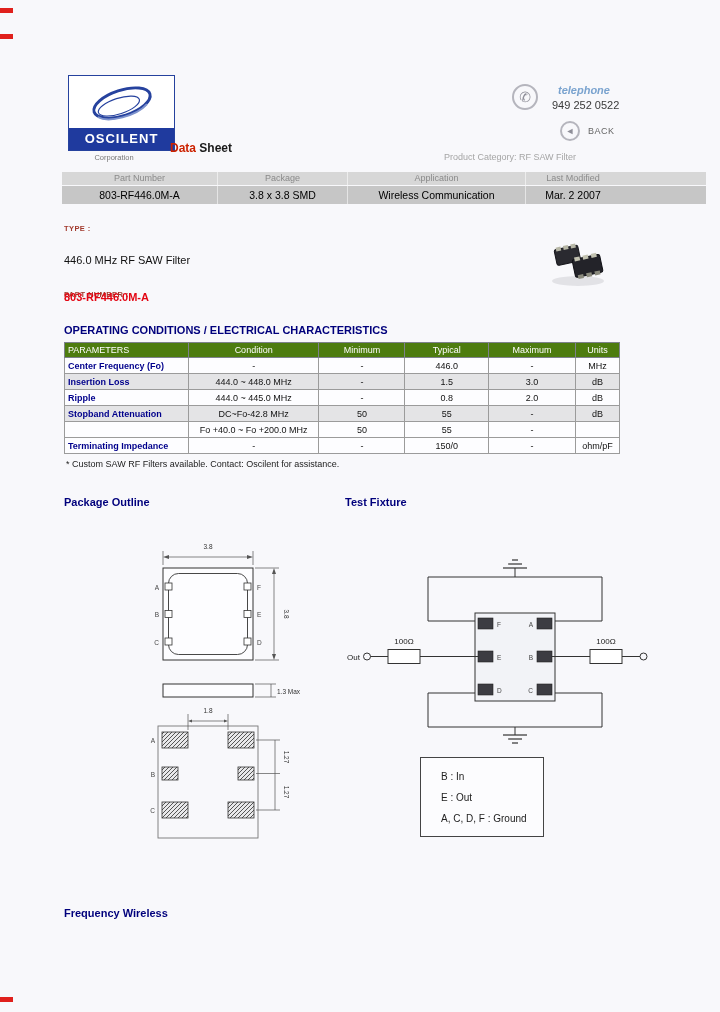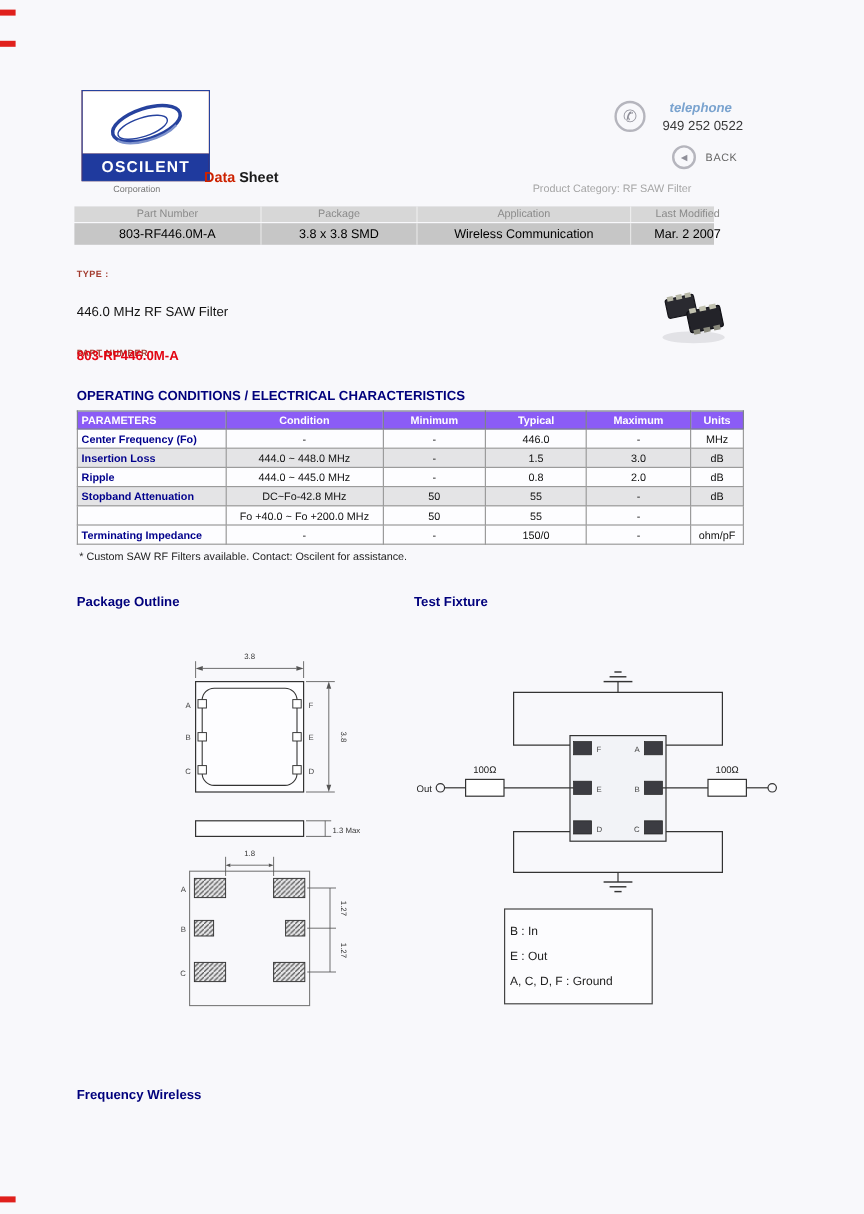--- a/index.html
+++ b/index.html
@@ -26,55 +26,55 @@
                 border-radius:50%; color:#8f8f99; font-size:14px; text-align:center; line-height:22px; }
   .tel-label { left:558px; top:84px; font-size:11px; font-weight:bold; font-style:italic; color:#7aa3cf; }
   .tel-num { left:552px; top:99px; font-size:11px; color:#3a3a3a; }
   .back-block { left:560px; top:121px; display:flex; align-items:center; gap:8px; cursor:pointer; }
   .back-icon { width:20px; height:20px; border:2px solid #b5b5bd; border-radius:50%;
                color:#8f8f99; font-size:9px; text-align:center; line-height:16px; }
   .back-label { font-size:9px; color:#666; letter-spacing:0.5px; }
   .product-cat { left:400px; top:152px; width:220px; text-align:center; font-size:9px; color:#a5a5a5; }
 
   
-  .info-table { left:62px; top:172px; width:533px; }
+  .info-table { left:62px; top:172px; width:644px; }
   .info-row { display:grid; grid-template-columns:155px 130px 178px 95px; }
   .info-row > div + div { border-left:1px solid rgba(255,255,255,0.55); }
   .info-row.head { background:#d7d7d7; height:13px; }
   .info-row.head > div { font-size:9px; color:#8a8a8a; text-align:center; line-height:13px; }
   .info-row.vals { background:#c6c6c6; height:18px; margin-top:1px; }
   .info-row.vals > div { font-size:10.5px; color:#000; text-align:center; line-height:18px; }
 
   .mini-label { font-size:7.5px; font-weight:bold; color:#a23b2e; letter-spacing:0.4px; }
   .type-value { left:64px; top:254px; font-size:11px; color:#111; }
   .part-value { left:64px; top:291px; font-size:11px; font-weight:bold; color:#e30613; }
 
   .sec-h { font-size:11px; font-weight:bold; color:#00007c; }
 
   
   table.elec { position:absolute; left:64px; top:342px; width:556px; border-collapse:collapse; }
-  .elec th { background:#8b5cf6; color:#fff; font-size:9px; font-weight:bold;
+  .elec th { background:#4d7c0f; color:#fff; font-size:9px; font-weight:normal;
              height:15px; border:1px solid #7d828c; }
   .elec td { font-size:9px; color:#111; text-align:center; height:16px;
              border:1px solid #9b9b9b; padding:0 2px; background:#fdfdff; }
   .elec td.param { color:#00008c; font-weight:bold; text-align:left; padding-left:3px; }
   .elec tr.alt td { background:#e4e4e6; }
   .footnote { left:66px; top:459px; font-size:9px; color:#222; }
 
   
   .pkg-svg { left:118px; top:538px; }
   .fix-svg { left:340px; top:555px; }
   .photo-svg { left:546px; top:238px; }
   svg text { font-family:"Liberation Sans", sans-serif; }
   .dim { font-size:6.5px; fill:#333; }
   .pin-t text { font-size:6.5px; fill:#444; }
   .lbl { font-size:8px; fill:#222; }
 
   .legend { left:420px; top:757px; width:124px; height:80px; border:1px solid #444;
-            background:#fcfcfe; font-size:10px; color:#222; padding:8px 0 0 4px; line-height:21px; }
+            background:#fcfcfe; font-size:10px; color:#222; padding:8px 0 0 20px; line-height:21px; }
 </style>
 </head>
 <body>
 
 <div class="page">
 
   <div class="scan-mark" style="top:8px"></div>
   <div class="scan-mark" style="top:34px"></div>
   <div class="scan-mark" style="top:997px"></div>
 

